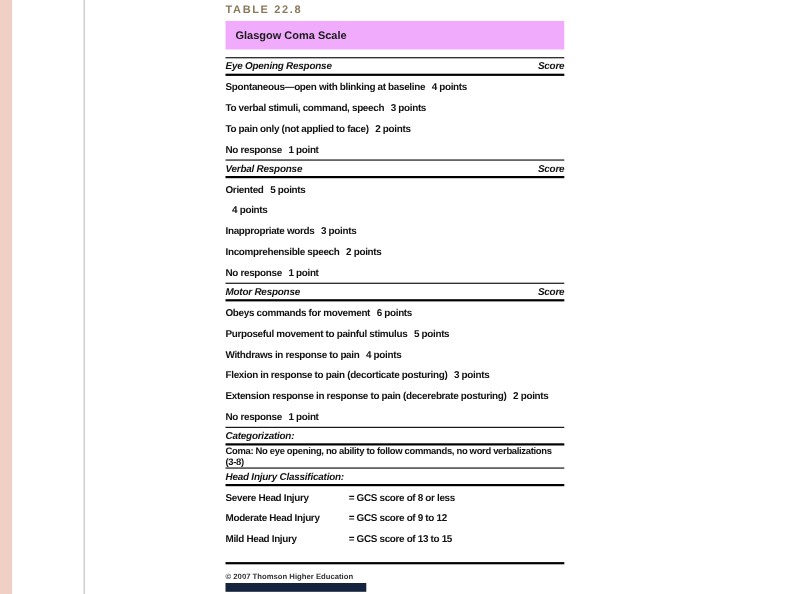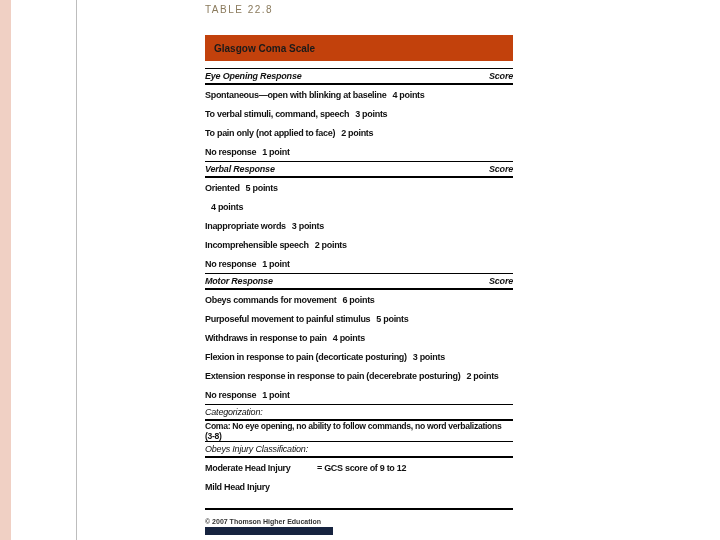--- a/index.html
+++ b/index.html
@@ -10,45 +10,45 @@
     position:relative;
     overflow:hidden;
     color:#111;
   }
   .left-strip { position:absolute; left:0; top:0; width:11px; height:540px; background:#f0d0c4; }
   .vline { position:absolute; left:76px; top:0; width:1px; height:540px; background:#bdbdbd; }
 
   .table-wrap { position:absolute; left:205px; top:4px; width:308px; }
 
   .table-label {
-    font-size:10px; font-weight:normal; letter-spacing:1.5px;
-    color:#8a7a5c; margin-bottom:20px;
+    font-size:10px; font-weight:bold; letter-spacing:1.5px;
+    color:#8a7a5c; margin-bottom:4px;
   }
   .titlebar {
-    background:#c2410c; height:26px; display:flex; align-items:center;
+    background:#f0abfc; height:26px; display:flex; align-items:center;
     padding-left:9px; font-size:10px; font-weight:bold; color:#1a1a1a;
     margin-bottom:7px;
   }
 
   .section-header {
     display:flex; justify-content:space-between; align-items:center;
     font-style:italic; font-weight:bold; font-size:9px; height:17px;
     border-top:1px solid #000; border-bottom:2px solid #000;
     letter-spacing:-0.2px;
     gap:41px;
   }
   .row {
     display:flex; justify-content:flex-start; align-items:center;
     font-weight:bold; font-size:9px; height:19px; letter-spacing:-0.3px;
   }
   .row .score { white-space:nowrap; padding-left:6px; }
 
   .cat-header {
     display:flex; align-items:center;
-    font-style:italic; font-weight:normal; font-size:9px; height:17px;
+    font-style:italic; font-weight:bold; font-size:9px; height:17px;
     border-top:1px solid #000; border-bottom:2px solid #000;
     letter-spacing:-0.2px;
   }
   .cat-text {
     display:flex; align-items:flex-start;
     font-weight:bold; font-size:8.6px; height:20px; letter-spacing:-0.3px;
   }
 
   .cls-row {
     display:flex; align-items:center;
@@ -153,28 +153,33 @@
   </div>
 
   <div class="cat-header">
     <span>Categorization:</span>
   </div>
   <div class="cat-text">
     <span>Coma: No eye opening, no ability to follow commands, no word verbalizations (3-8)</span>
   </div>
 
   <div class="cat-header">
-    <span>Obeys Injury Classification:</span>
+    <span>Head Injury Classification:</span>
+  </div>
+  <div class="cls-row">
+    <span class="cls-label">Severe Head Injury</span>
+    <span class="cls-value">= GCS score of 8 or less</span>
   </div>
   <div class="cls-row">
     <span class="cls-label">Moderate Head Injury</span>
     <span class="cls-value">= GCS score of 9 to 12</span>
   </div>
   <div class="cls-row">
     <span class="cls-label">Mild Head Injury</span>
+    <span class="cls-value">= GCS score of 13 to 15</span>
   </div>
 
   <div class="bottom-rule"></div>
 
   <div class="copyright">© 2007 Thomson Higher Education</div>
   <div class="footer-bar"></div>
 
 </div>
 
 </body></html>

